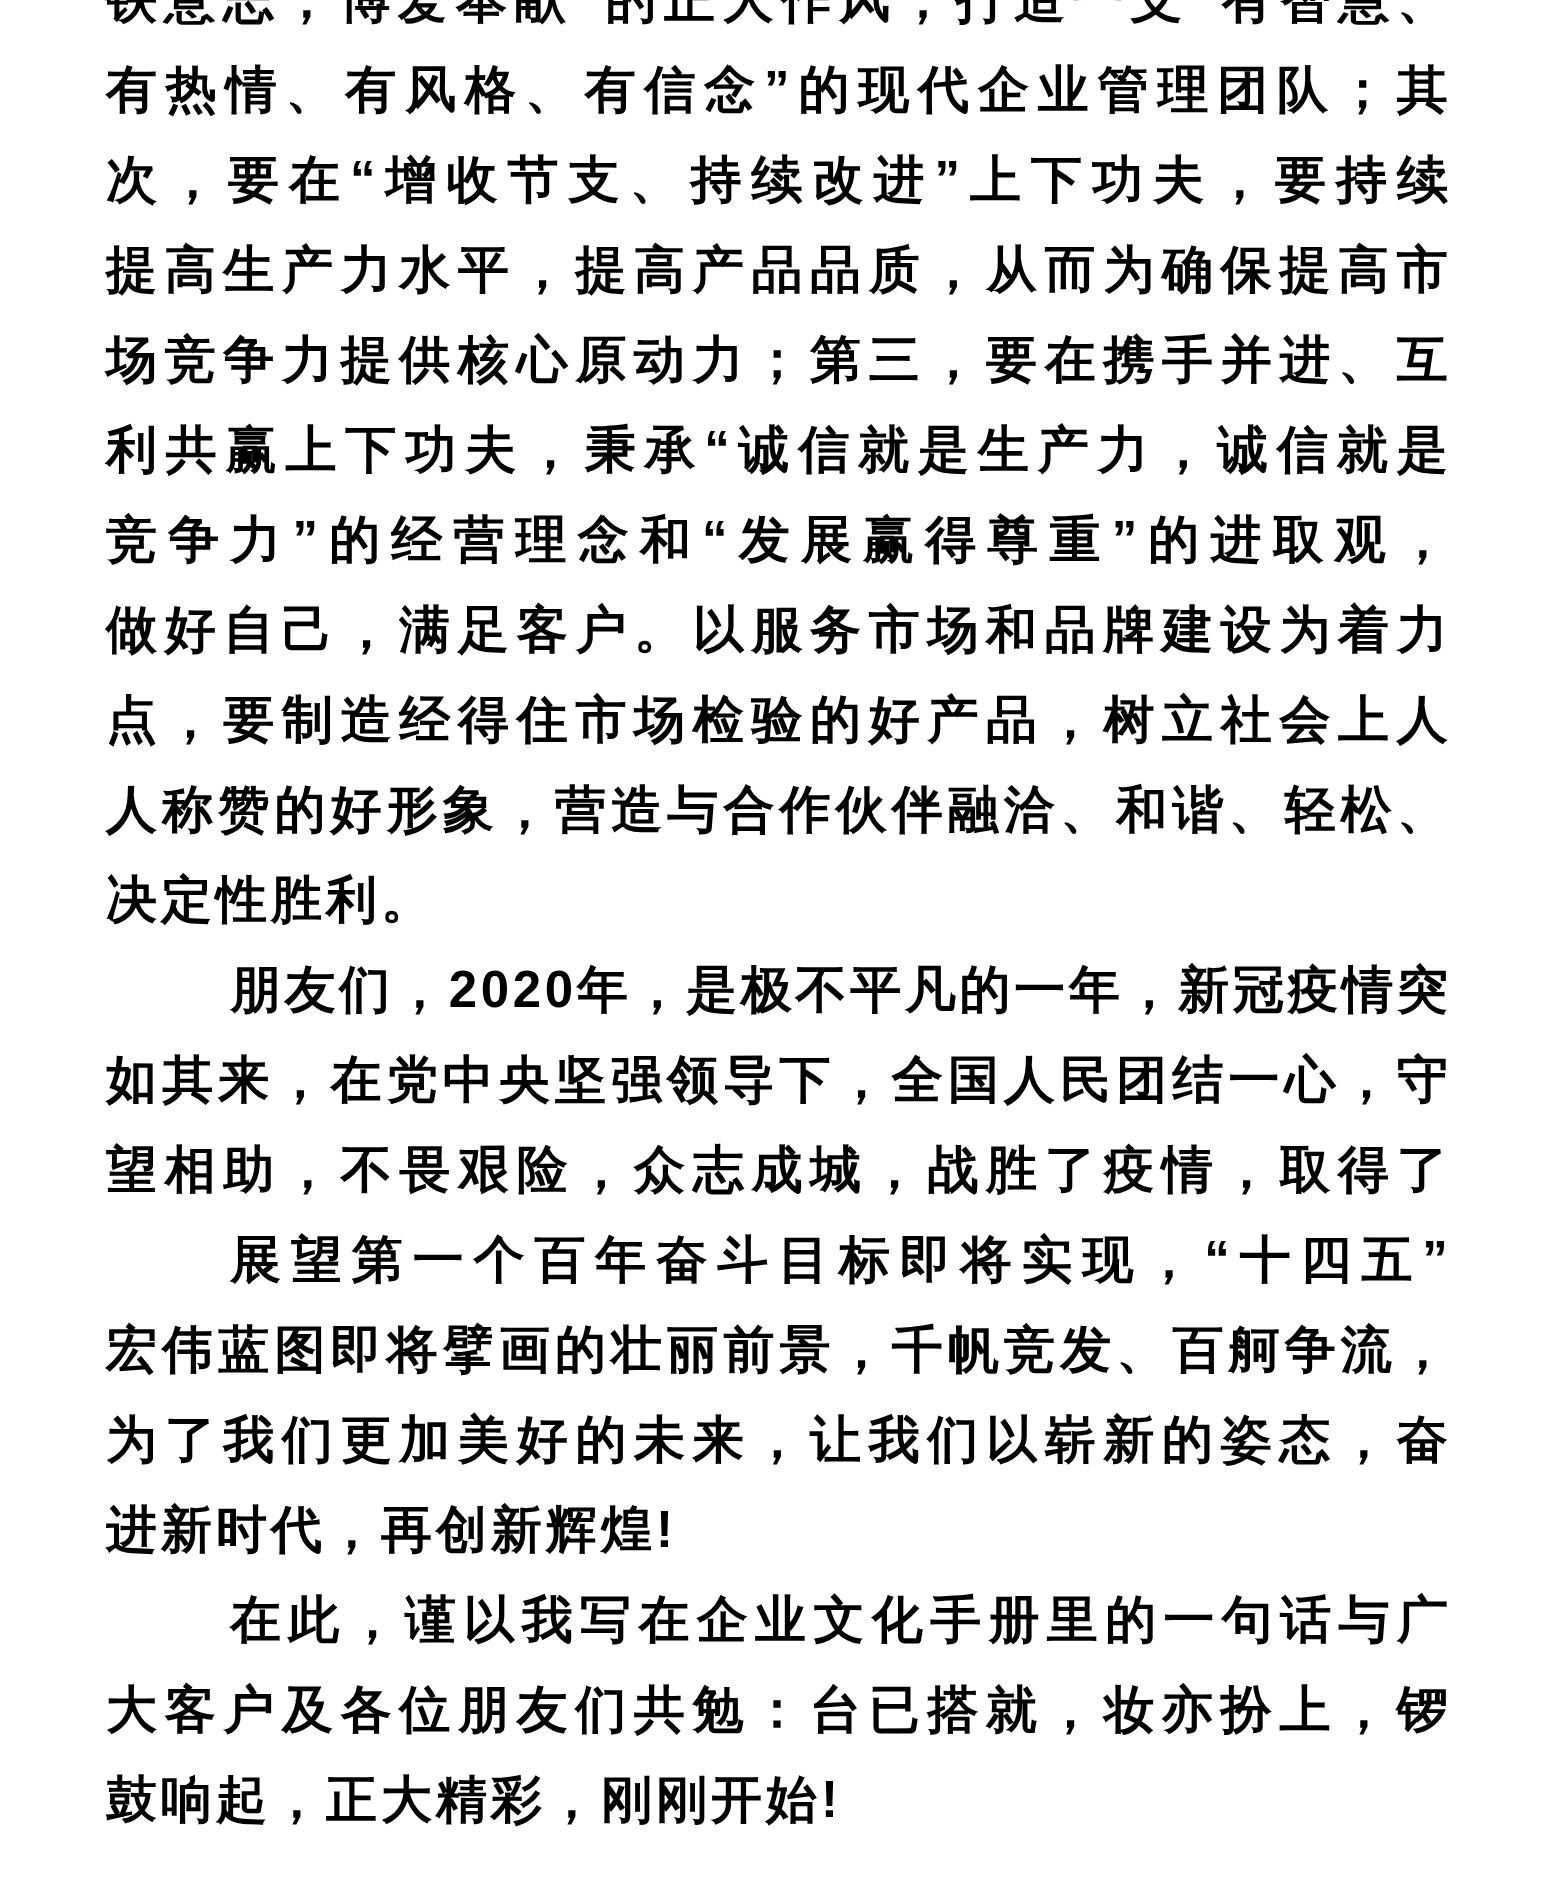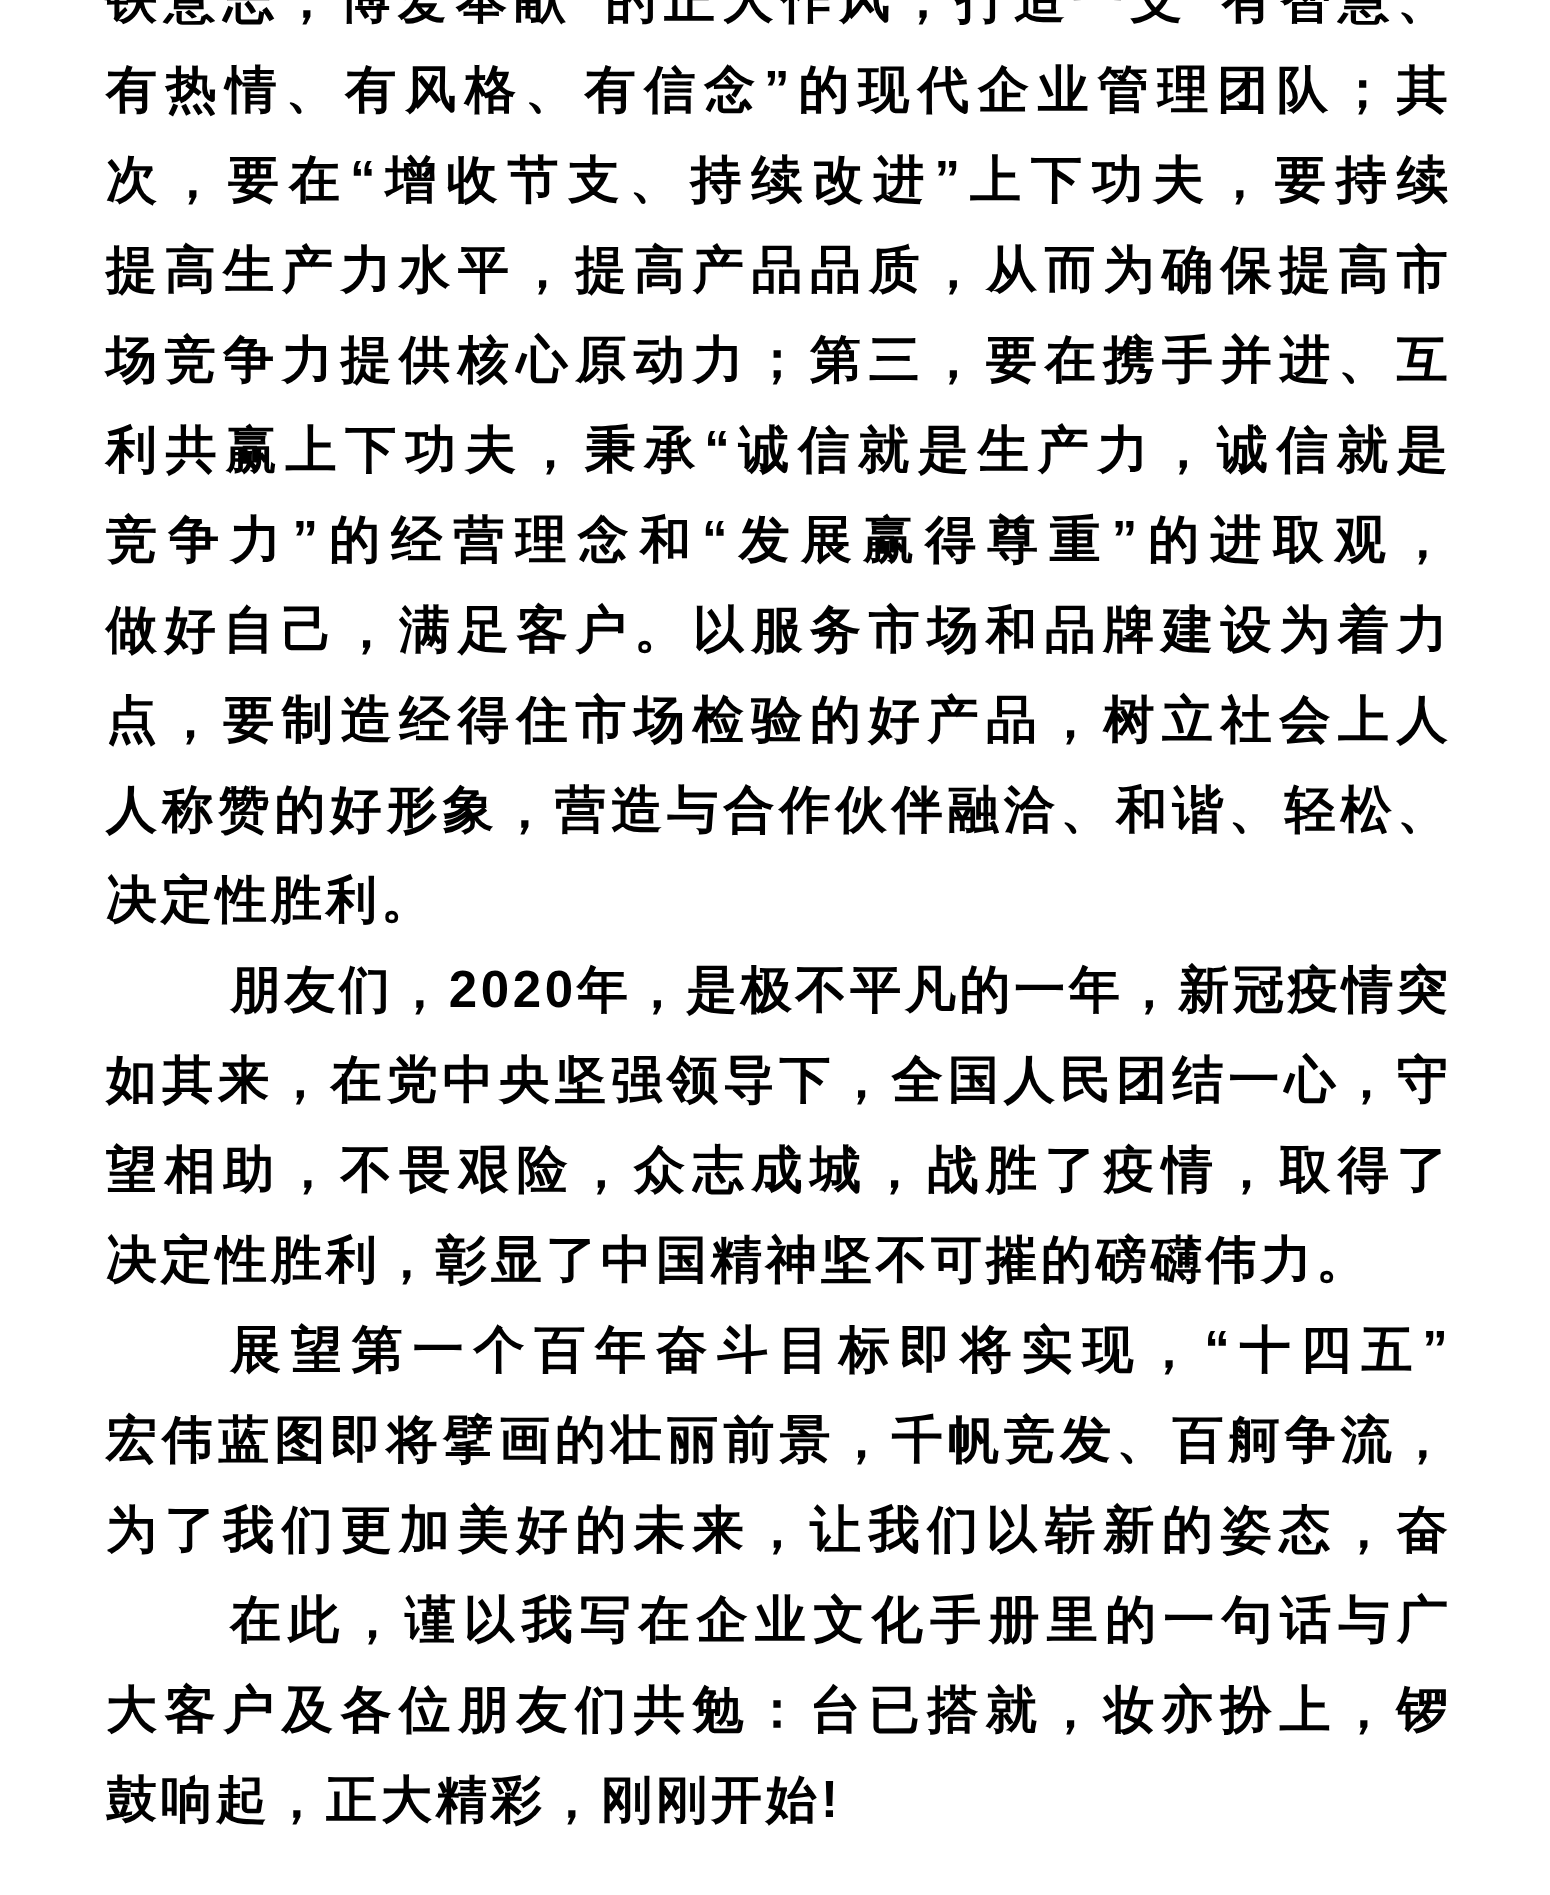--- a/index.html
+++ b/index.html
@@ -372,21 +372,20 @@
         <span class="ch">战</span>
         <span class="ch">胜</span>
         <span class="ch">了</span>
         <span class="ch">疫</span>
         <span class="ch">情</span>
         <span class="ch">，</span>
         <span class="ch">取</span>
         <span class="ch">得</span>
         <span class="ch">了</span>
       </div>
-      <div class="line">决定性胜利，彰显了中国精神坚不可摧的磅礴伟力。</div>
       <div class="line indent justify">
         <span class="ch">展</span>
         <span class="ch">望</span>
         <span class="ch">第</span>
         <span class="ch">一</span>
         <span class="ch">个</span>
         <span class="ch">百</span>
         <span class="ch">年</span>
         <span class="ch">奋</span>
         <span class="ch">斗</span>
@@ -447,20 +446,21 @@
         <span class="ch">们</span>
         <span class="ch">以</span>
         <span class="ch">崭</span>
         <span class="ch">新</span>
         <span class="ch">的</span>
         <span class="ch">姿</span>
         <span class="ch">态</span>
         <span class="ch">，</span>
         <span class="ch">奋</span>
       </div>
+      <div class="line">进新时代，再创新辉煌!</div>
       <div class="line indent justify">
         <span class="ch">在</span>
         <span class="ch">此</span>
         <span class="ch">，</span>
         <span class="ch">谨</span>
         <span class="ch">以</span>
         <span class="ch">我</span>
         <span class="ch">写</span>
         <span class="ch">在</span>
         <span class="ch">企</span>

